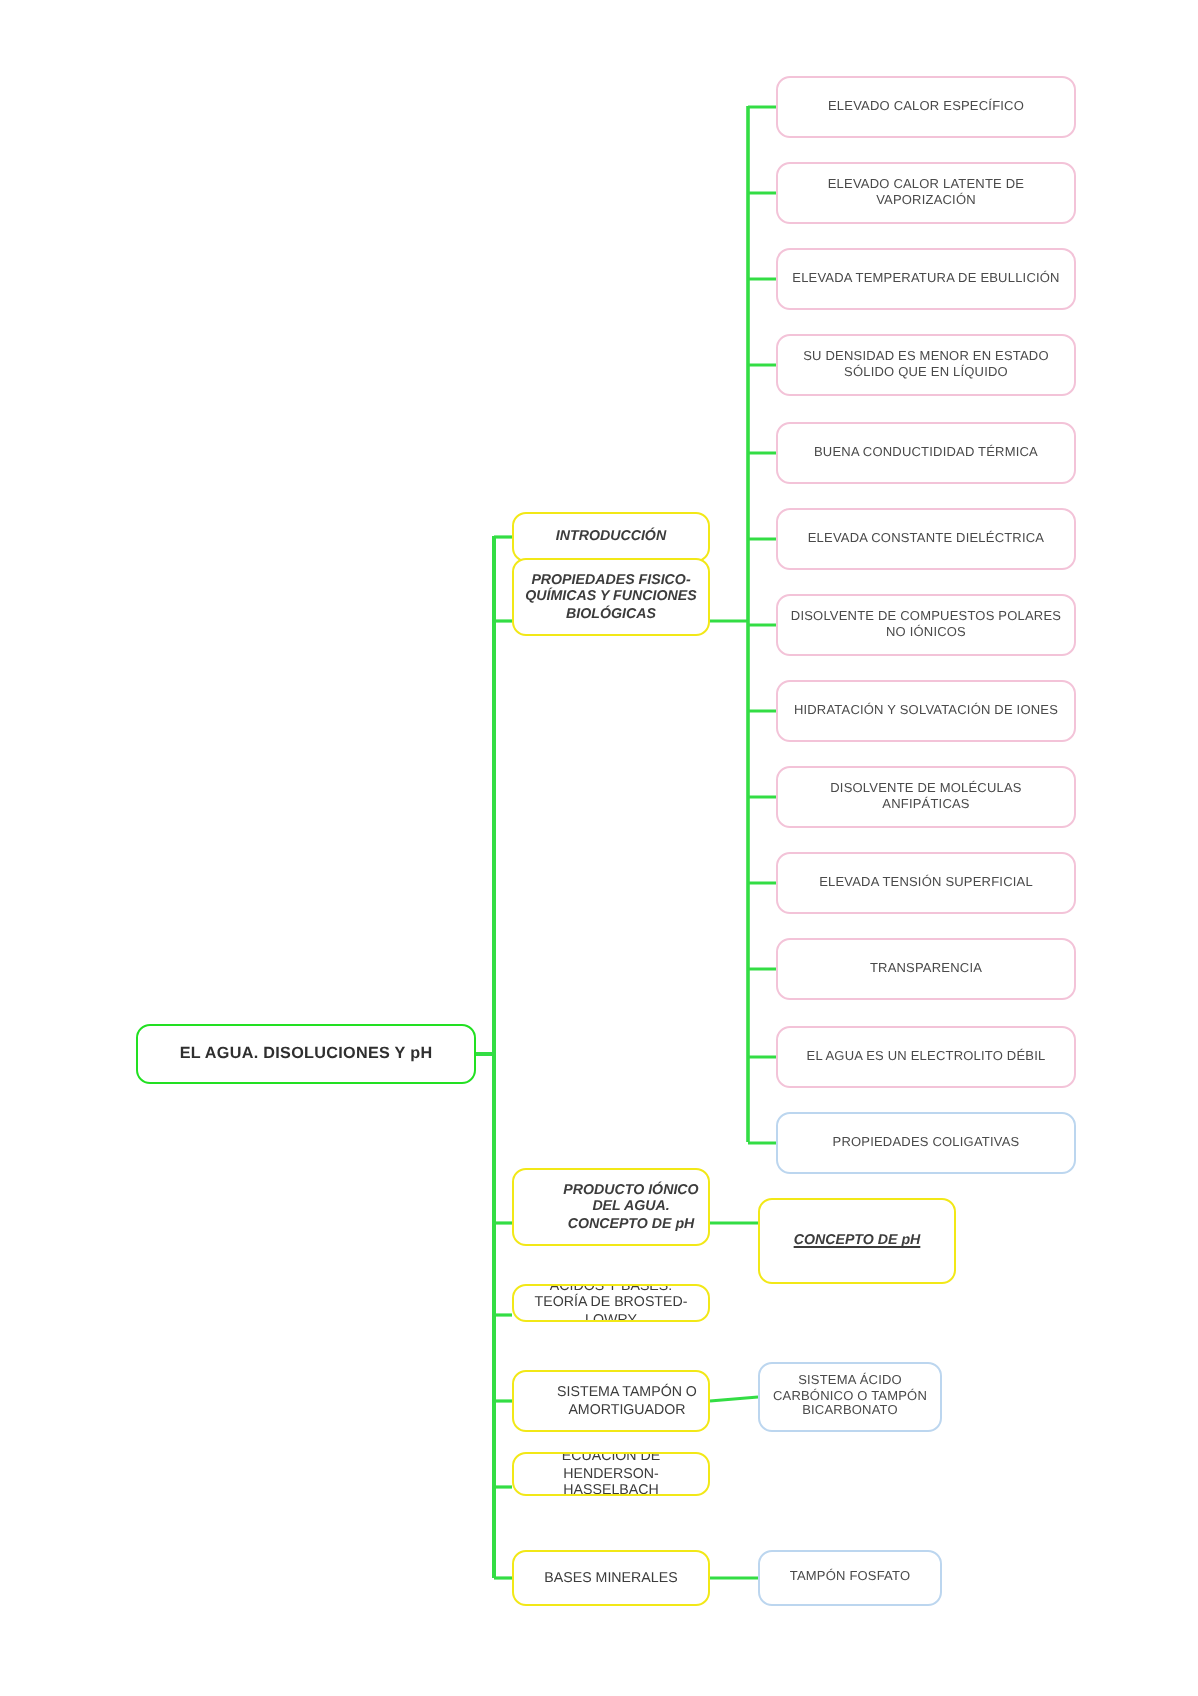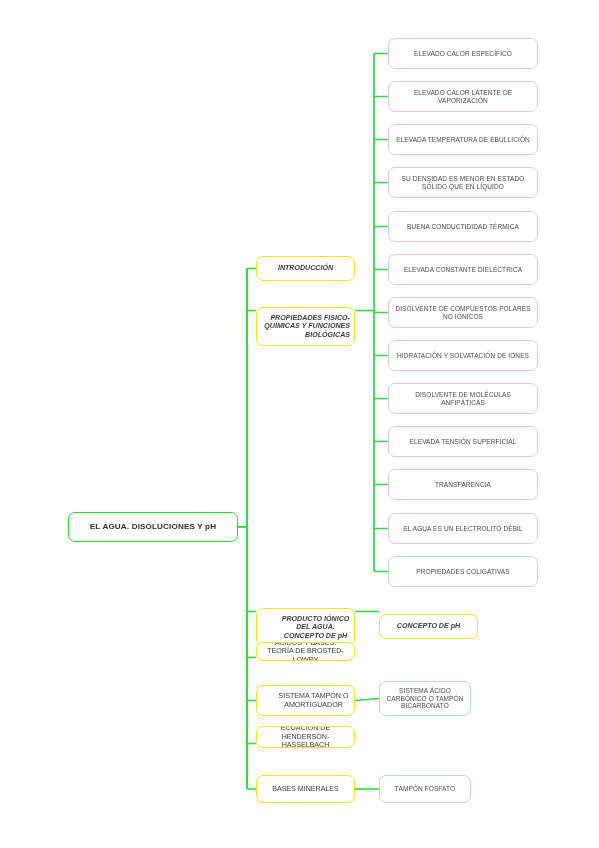--- a/index.html
+++ b/index.html
@@ -113,21 +113,21 @@
       <line x1="355" y1="789" x2="379" y2="789" stroke="#33dd44" stroke-width="1.6"></line>
     </svg>
 
   <div id="nodes">
       <div class="node n-root" style="left: 68px; top: 512px; width: 170px; height: 30px;">
         <span>EL AGUA. DISOLUCIONES Y pH</span>
       </div>
       <div class="node n-yellow-i" style="left: 256px; top: 256px; width: 99px; height: 25px; align-items: center;">
         <span>INTRODUCCIÓN</span>
       </div>
-      <div class="node n-yellow-i" style="left: 256px; top: 307px; width: 99px; height: 39px; text-align: right;">
+      <div class="node n-yellow-i" style="left: 256px; top: 279px; width: 99px; height: 39px;">
         <span>PROPIEDADES FISICO-QUÍMICAS Y FUNCIONES BIOLÓGICAS</span>
       </div>
       <div class="node n-pink" style="left: 388px; top: 38px; width: 150px; height: 31px;">
         <span>ELEVADO CALOR ESPECÍFICO</span>
       </div>
       <div class="node n-pink" style="left: 388px; top: 81px; width: 150px; height: 31px;">
         <span>ELEVADO CALOR LATENTE DE VAPORIZACIÓN</span>
       </div>
       <div class="node n-pink" style="left: 388px; top: 124px; width: 150px; height: 31px;">
         <span>ELEVADA TEMPERATURA DE EBULLICIÓN</span>
@@ -155,24 +155,24 @@
       </div>
       <div class="node n-pink" style="left: 388px; top: 469px; width: 150px; height: 31px;">
         <span>TRANSPARENCIA</span>
       </div>
       <div class="node n-pink" style="left: 388px; top: 513px; width: 150px; height: 31px;">
         <span>EL AGUA ES UN ELECTROLITO DÉBIL</span>
       </div>
       <div class="node n-blue" style="left: 388px; top: 556px; width: 150px; height: 31px;">
         <span>PROPIEDADES COLIGATIVAS</span>
       </div>
-      <div class="node n-yellow-i" style="left: 256px; top: 608px; width: 99px; height: 39px; padding-left: 24px;">
+      <div class="node n-yellow-i" style="left: 256px; top: 584px; width: 99px; height: 39px; padding-left: 24px;">
         <span>PRODUCTO IÓNICO DEL AGUA. CONCEPTO DE pH</span>
       </div>
-      <div class="node n-yellow-i" style="left: 379px; top: 614px; width: 99px; height: 25px;">
+      <div class="node n-yellow-i" style="left: 379px; top: 599px; width: 99px; height: 43px; text-decoration: underline;">
         <span>CONCEPTO DE pH</span>
       </div>
       <div class="node n-yellow" style="left: 256px; top: 642px; width: 99px; height: 19px;">
         <span>ÁCIDOS Y BASES. TEORÍA DE BROSTED-LOWRY</span>
       </div>
       <div class="node n-yellow" style="left: 256px; top: 685px; width: 99px; height: 31px; padding-left: 20px;">
         <span>SISTEMA TAMPÓN O AMORTIGUADOR</span>
       </div>
       <div class="node n-blue" style="left: 379px; top: 681px; width: 92px; height: 35px;">
         <span>SISTEMA ÁCIDO CARBÓNICO O TAMPÓN BICARBONATO</span>

